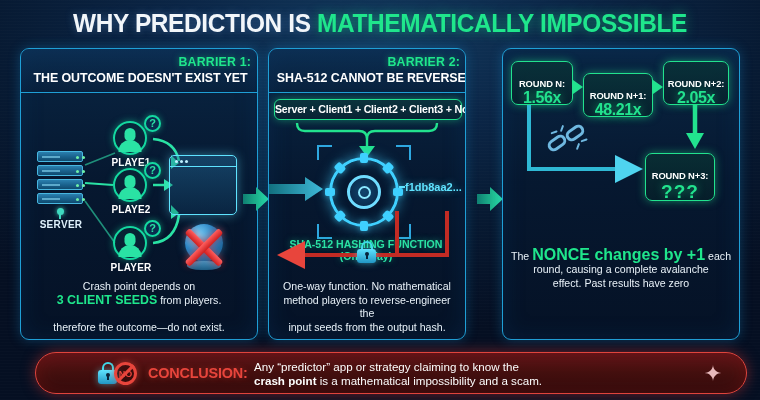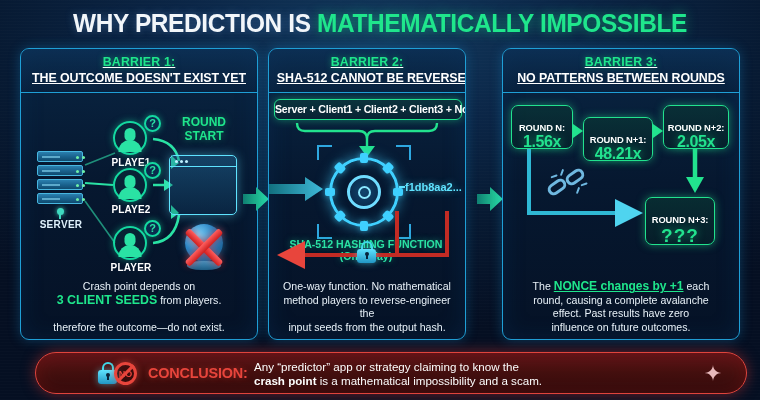--- a/index.html
+++ b/index.html
@@ -41,45 +41,44 @@
     background: linear-gradient(180deg, rgba(9,38,68,.92) 0%, rgba(6,24,48,.95) 45%, rgba(5,18,38,.97) 100%);
     box-shadow: 0 0 12px rgba(24,140,205,.34), inset 0 0 22px rgba(10,60,110,.30);
     overflow: hidden;
   }
   #panel1 { left: 20px;  width: 238px; }
   #panel2 { left: 268px; width: 198px; }
   #panel3 { left: 502px; width: 238px; }
 
   .phead {
     position: relative; height: 44px;
-    padding-top: 5px; text-align: center;
+    padding-top: 5px; text-align: right;
     border-bottom: 1.4px solid #1f9fd6;
     background: linear-gradient(180deg, rgba(14,52,92,.55), rgba(8,30,58,.25));
-    text-decoration: underline;
   }
   .phead .b {
     display: block; color: #1fe68c; font-size: 13px; font-weight: 700;
     letter-spacing: .2px; text-shadow: 0 0 7px rgba(31,230,140,.5);
     transform: scaleX(.95);
   }
   .phead .s {
     display: block; color: #ffffff; font-size: 13.5px; font-weight: 700;
     letter-spacing: -.1px; margin-top: 1px; white-space: nowrap;
     transform: scaleX(.92);
   }
 
   .pbody { position: relative; height: 248px; }
 
   .caption {
     position: absolute; left: 6px; right: 6px; bottom: 7px;
     text-align: center; font-size: 10.6px; line-height: 13.4px;
     color: #e8f1f8;
   }
   .caption b { color: #1fe68c; font-size: 12.4px; font-weight: 700; }
-  .caption .nc { color: #1fe68c; font-weight: 700; font-size: 12px; text-decoration: underline; }
+  .caption .nc { color: #1fe68c; font-weight: 700; font-size: 16px; }
 
   
   .server { position: absolute; left: 16px; top: 58px; width: 46px; }
   .srack {
     height: 11px; margin-bottom: 3px; border-radius: 2px;
     background: linear-gradient(180deg, #2a7fae 0%, #19618c 55%, #0f4a6e 100%);
     border: 1px solid #47b6e0;
     position: relative;
   }
   .srack::after {
@@ -385,24 +384,20 @@
     </div>
     <div class="player" style="left:92px; top:133px;">
       <div class="pav">
         <div class="head"></div>
           <div class="body"></div>
       </div>
       <div class="qbub">?</div>
       <div class="plabel">PLAYER</div>
     </div>
 
-    <div class="rstart">
-      <span>ROUND</span><br>
-      <span>START</span>
-    </div>
     <div class="win">
       <div class="bar"></div>
     </div>
 
     <div class="ball">
       <div class="orb"></div>
         <div class="base"></div>
       <div class="x1"></div>
         <div class="x2"></div>
     </div>
@@ -495,24 +490,20 @@
       <span>input seeds from the output hash.</span>
     </div>
   </div>
 </div>
 
 <svg class="connector" id="conn2" viewBox="0 0 26 26">
   <path d="M0 8 L13 8 L13 1 L26 13 L13 25 L13 18 L0 18 Z" fill="url(#cg1)"></path>
 </svg>
 
 <div class="panel" id="panel3">
-  <div class="phead">
-    <span class="b">BARRIER 3:</span>
-    <span class="s">NO PATTERNS BETWEEN ROUNDS</span>
-  </div>
   <div class="pbody">
 
     <div class="rbox" id="rb1">
       <span class="rl">ROUND N:</span>
       <span class="rv">1.56x</span>
     </div>
     <div class="rbox" id="rb2">
       <span class="rl">ROUND N+1:</span>
       <span class="rv">48.21x</span>
     </div>
@@ -554,21 +545,20 @@
       <div class="spark" style="left:30px; top:22px; transform:rotate(20deg);"></div>
       <div class="spark" style="left:36px; top:16px; transform:rotate(70deg);"></div>
     </div>
 
     <div class="caption">
       <span>The</span>
       <span class="nc">NONCE changes by +1</span>
       <span>each</span><br>
       <span>round, causing a complete avalanche</span><br>
       <span>effect. Past results have zero</span><br>
-      <span>influence on future outcomes.</span>
     </div>
   </div>
 </div>
 
 <div class="banner">
   <div class="lock block">
     <div class="shackle"></div>
     <div class="bodyl">
         <div class="kh"></div>
       </div>

